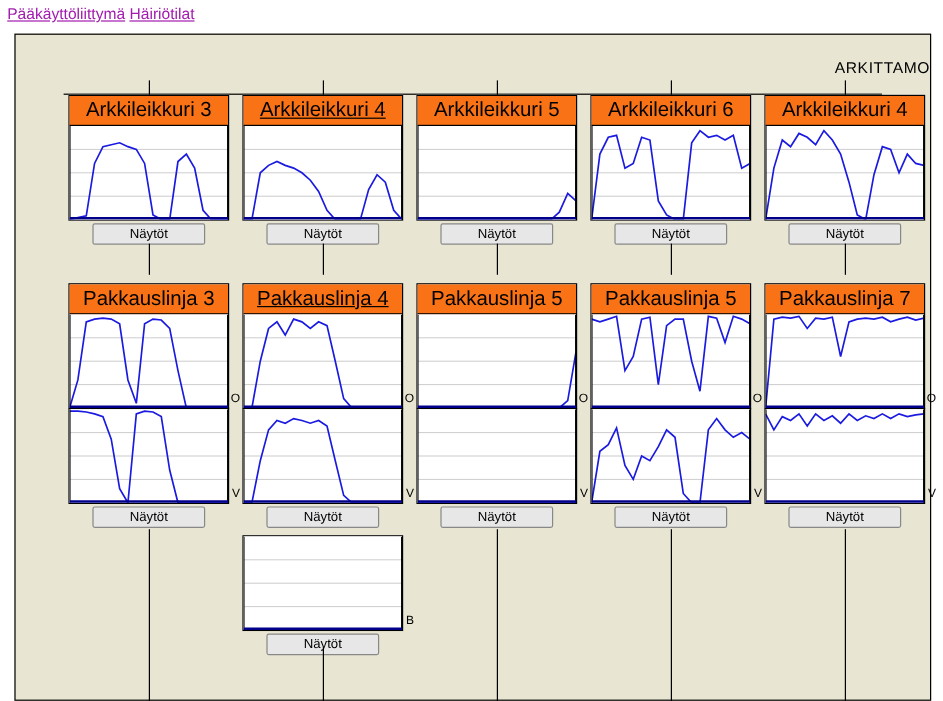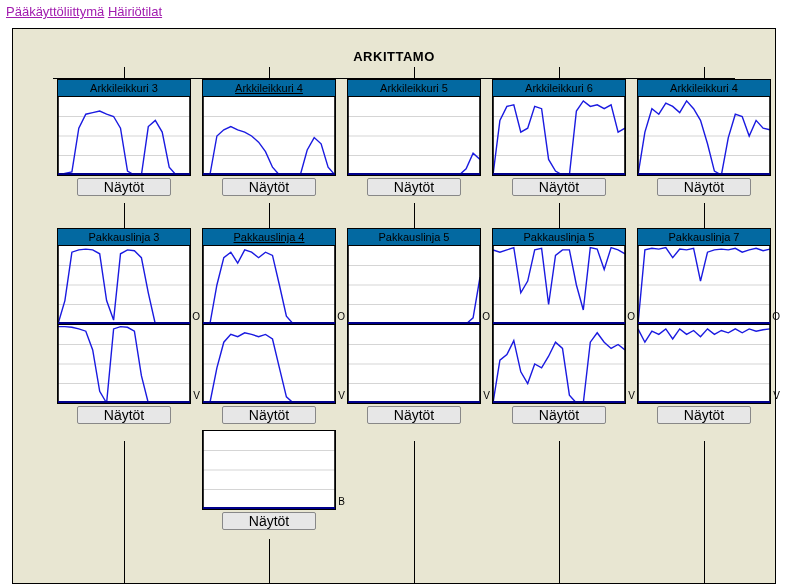--- a/index.html
+++ b/index.html
@@ -22,22 +22,22 @@
   .main-panel {
     position: absolute;
     top: 28px;
     left: 12px;
     width: 764px;
     height: 556px;
     border: 1px solid #000;
     background: #e8e6d2;
   }
   .title {
-    text-align: center;
-    font-weight: bold;
+    text-align: right;
+    font-weight: normal;
     font-size: 13px;
     padding: 20px 0 8px 0;
     letter-spacing: 0.5px;
   }
   .title-underline {
     margin: 6px 40px 0 40px;
     border-bottom: 1px solid #000;
   }
   .grid {
     position: relative;
@@ -50,24 +50,24 @@
   .col.c2 { left: 334px; }
   .col.c3 { left: 479px; }
   .col.c4 { left: 624px; }
   .card {
     border: 1px solid #000;
     background: #fff;
     margin-bottom: 0;
   }
   .card-title {
     text-align: center;
-    font-size: 11px;
+    font-size: 17px;
     padding: 2px 0;
     border-bottom: 1px solid #000;
-    background: #0369a1;
+    background: #f97316;
   }
   .chart {
     position: relative;
     height: 78px;
     background: #fff;
   }
   .chart svg { width: 100%; height: 100%; display: block; }
   .gridline { stroke: #aaa; stroke-width: 0.5; }
   .series { stroke: #1a1ae0; stroke-width: 1.4; fill: none; }
   .axis { stroke: #000; stroke-width: 1.6; }
@@ -78,21 +78,21 @@
     bottom: 2px;
     font-size: 10px;
     color: #000;
   }
   .btn-row {
     text-align: center;
     padding: 2px 0 6px 0;
     background: #e8e6d2;
   }
   button.naytot {
-    font-size: 14px;
+    font-size: 11px;
     width: 94px;
     height: 18px;
     background: #e7e7e7;
     border: 1px solid #888;
     border-radius: 2px;
     cursor: pointer;
   }
   .connector-top {
     position: absolute;
     width: 1px;

